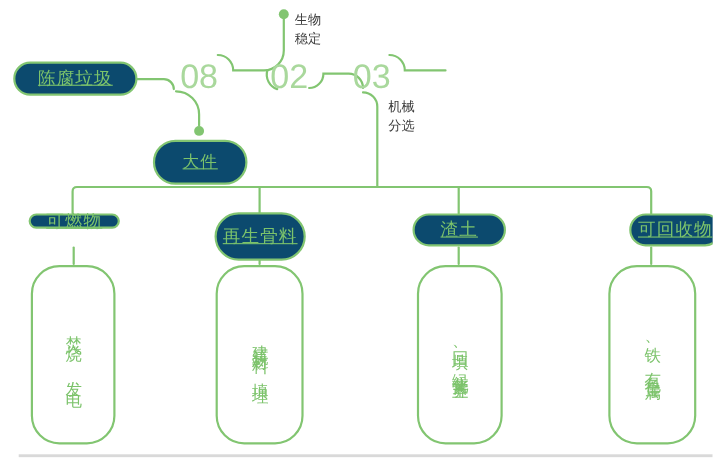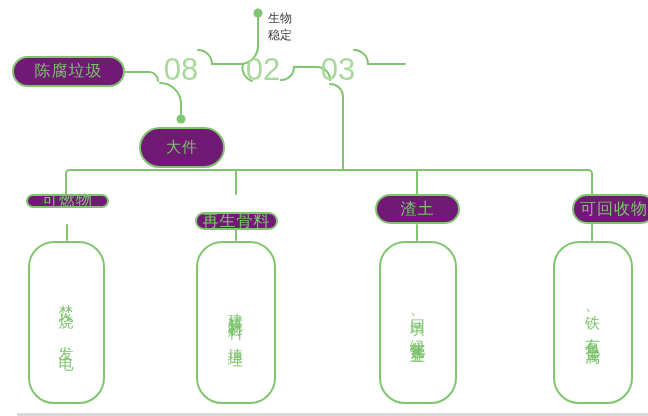--- a/index.html
+++ b/index.html
@@ -3,23 +3,23 @@
 <meta charset="utf-8">
 <style>
   html,body{margin:0;padding:0;background:#fff;}
   .stage{
     position:relative;width:648px;height:416px;background:#ffffff;overflow:hidden;
     font-family:"Liberation Sans","DejaVu Sans",sans-serif;
   }
   .stage svg{position:absolute;left:0;top:0;}
   .pill{
     position:absolute;box-sizing:border-box;
-    border:2px solid #82c571;border-radius:999px;background:#701a75;
+    border:2px solid #82c571;border-radius:999px;background:#0c4a6e;
     color:#7cc36b;display:flex;align-items:center;justify-content:center;
-    font-size:16px;letter-spacing:1px;white-space:nowrap;
+    font-size:16px;letter-spacing:1px;white-space:nowrap;text-decoration:underline;
   }
   .num{
     position:absolute;width:46px;text-align:center;
     color:#a9d89c;font-size:31px;line-height:34px;font-weight:400;
   }
   .steplabel{
     position:absolute;width:34px;color:#3c3c3c;
     font-size:12px;line-height:17px;font-weight:400;
   }
   .tallbox{
@@ -72,25 +72,26 @@
     <path d="M592,225 v15"></path>
   </svg>
 
   <div class="pill" style="left:12px;top:56px;width:113px;height:31px;">陈腐垃圾</div>
 
   <div class="num" style="left:158px;top:53px;">08</div>
   <div class="num" style="left:240px;top:53px;">02</div>
   <div class="num" style="left:315px;top:53px;">03</div>
 
   <div class="steplabel" style="left:268px;top:10px;">生物稳定</div>
+  <div class="steplabel" style="left:353px;top:89px;">机械分选</div>
 
   <div class="pill" style="left:139px;top:127px;width:86px;height:41px;font-size:15px;">大件</div>
 
   <div class="pill" style="left:26px;top:194px;width:83px;height:14px;">可燃物</div>
-  <div class="pill" style="left:195px;top:212px;width:83px;height:18px;">再生骨料</div>
+  <div class="pill" style="left:195px;top:193px;width:83px;height:44px;">再生骨料</div>
   <div class="pill" style="left:375px;top:194px;width:85px;height:30px;">渣土</div>
   <div class="pill" style="left:572px;top:194px;width:84px;height:30px;">可回收物</div>
 
   <div class="tallbox" style="left:28px;width:77px;">
     <span class="vtext ls-wide">焚烧、发电</span>
   </div>
   <div class="tallbox" style="left:196px;width:80px;">
     <span class="vtext ls-mid">建筑材料、填埋</span>
   </div>
   <div class="tallbox" style="left:379px;width:78px;">

